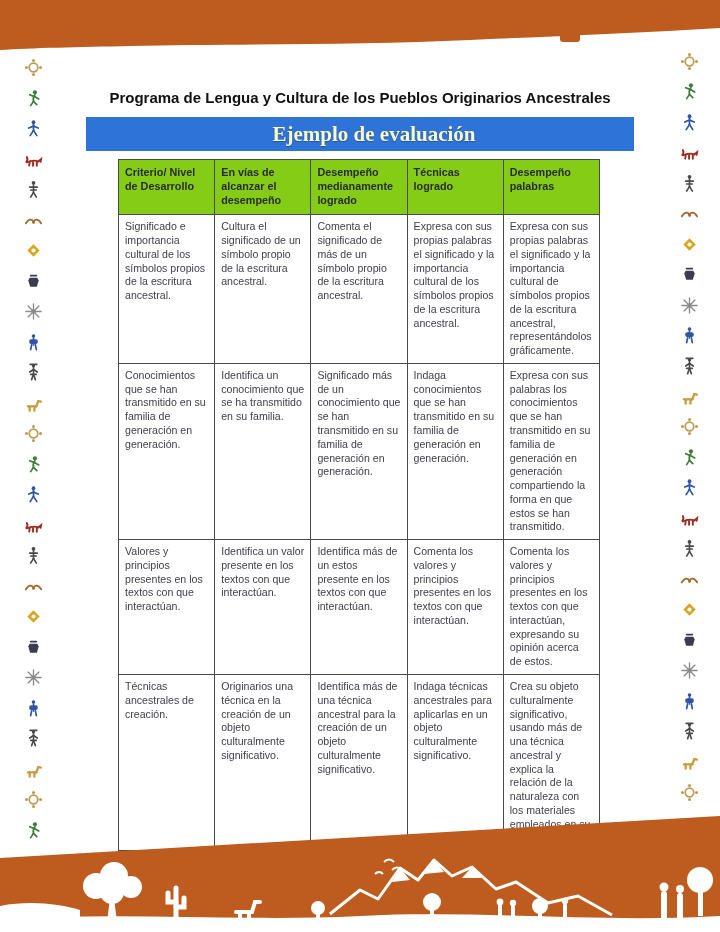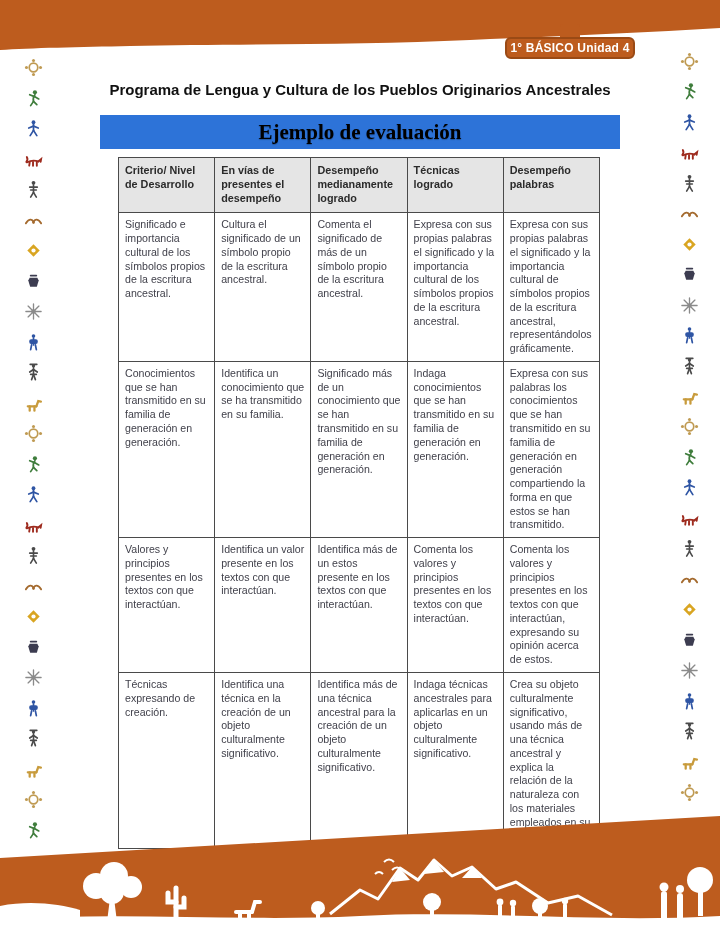--- a/index.html
+++ b/index.html
@@ -22,54 +22,54 @@
   
   .icon-strip{
     position:absolute;width:34px;display:flex;flex-direction:column;
     justify-content:space-between;align-items:center;
   }
   .icon-strip.left{left:16px;top:58px;height:782px;}
   .icon-strip.right{right:14px;top:52px;height:750px;}
   .pict{width:19px;height:19px;display:block;}
   
   .content{position:absolute;left:55px;top:78px;width:610px;}
-  .title-line{margin:0;text-align:center;font-weight:bold;color:#111;font-size:15px;line-height:1.55;}
+  .title-line{margin:8px;text-align:center;font-weight:bold;color:#111;font-size:15px;line-height:1.55;}
   .banner{
-    margin:14px auto 0 auto;width:520px;height:34px;background:#2d73d8;
-    color:#000000;font-family:"Liberation Serif", serif;font-weight:bold;font-size:21px;
+    margin:8px auto 0 auto;width:520px;height:34px;background:#2d73d8;
+    color:#fef9c3;font-family:"Liberation Serif", serif;font-weight:bold;font-size:21px;
     display:flex;align-items:center;justify-content:center;
     text-shadow:0 1px 1px rgba(0,0,0,.25);
+    padding-left:28px;
   }
   .intro{
     margin:10px 30px 0 35px;font-size:13.2px;color:#151515;line-height:1.55;
     text-indent:42px;text-align:left;
   }
   
   .rubric{
     margin:8px 0 0 63px;border-collapse:collapse;width:482px;table-layout:fixed;
     font-size:10.6px;color:#41414b;
   }
   .rubric th,.rubric td{
     border:1px solid #4a4a4a;vertical-align:top;text-align:left;
     padding:5px 6px;line-height:1.3;word-wrap:break-word;
   }
-  .rubric th{background:#e5e5e5;color:#2b2b2b;font-size:10.8px;font-weight:bold;height:44px;}
+  .rubric th{background:#84cc16;color:#2b2b2b;font-size:10.8px;font-weight:bold;height:44px;}
   
   .footer-art{position:absolute;left:0;bottom:0;width:720px;height:122px;display:block;}
 </style>
 </head>
 <body>
 
 <div class="page">
 
   <svg class="top-band" viewBox="0 0 720 54" preserveAspectRatio="none">
     <path d="M0,0 H720 V28 C640,33 560,36 470,40 C360,45 230,44 130,46 C80,47 30,48 0,50 Z" fill="#bd5c1e"></path>
   </svg>
   <div class="badge-tab"></div>
-  <div class="unit-badge">1° BÁSICO Unidad 4</div>
 
   <div class="icon-strip left">
       <svg viewBox="0 0 20 20" class="pict" style="color: rgb(191, 154, 82);">
         <circle cx="10" cy="10" r="4.5" fill="none" stroke="currentColor" stroke-width="1.8"></circle>
         <circle cx="10" cy="2.6" r="1.6" fill="currentColor"></circle>
         <circle cx="10" cy="17.4" r="1.6" fill="currentColor"></circle>
         <circle cx="2.6" cy="10" r="1.6" fill="currentColor"></circle>
         <circle cx="17.4" cy="10" r="1.6" fill="currentColor"></circle>
       </svg>
       <svg viewBox="0 0 20 20" class="pict" style="color: rgb(63, 125, 60);">
@@ -492,21 +492,21 @@
   <div class="content">
     <p class="title-line">Programa de Lengua y Cultura de los Pueblos Originarios Ancestrales</p>
 
     <div class="banner">Ejemplo de evaluación</div>
 
 
     <table class="rubric">
       <thead>
           <tr>
             <th>Criterio/ Nivel de Desarrollo</th>
-            <th>En vías de presentes el desempeño</th>
+            <th>En vías de alcanzar el desempeño</th>
             <th>Desempeño medianamente logrado</th>
             <th>Técnicas logrado</th>
             <th>Desempeño palabras</th>
           </tr>
         </thead>
       <tbody>
           <tr style="height: 124px;">
             <td>Significado e importancia cultural de los símbolos propios de la escritura ancestral.</td>
             <td>Cultura el significado de un símbolo propio de la escritura ancestral.</td>
             <td>Comenta el significado de más de un símbolo propio de la escritura ancestral.</td>
@@ -521,22 +521,22 @@
             <td>Expresa con sus palabras los conocimientos que se han transmitido en su familia de generación en generación compartiendo la forma en que estos se han transmitido.</td>
           </tr>
           <tr style="height: 113px; padding-left: 23px;">
             <td>Valores y principios presentes en los textos con que interactúan.</td>
             <td>Identifica un valor presente en los textos con que interactúan.</td>
             <td>Identifica más de un estos presente en los textos con que interactúan.</td>
             <td>Comenta los valores y principios presentes en los textos con que interactúan.</td>
             <td>Comenta los valores y principios presentes en los textos con que interactúan, expresando su opinión acerca de estos.</td>
           </tr>
           <tr style="height: 160px;">
-            <td>Técnicas expresando de creación.</td>
-            <td>Identifica una técnica en la creación de un objeto culturalmente significativo.</td>
+            <td>Técnicas ancestrales de creación.</td>
+            <td>Originarios una técnica en la creación de un objeto culturalmente significativo.</td>
             <td>Identifica más de una técnica ancestral para la creación de un objeto culturalmente significativo.</td>
             <td>Indaga técnicas ancestrales para aplicarlas en un objeto culturalmente significativo.</td>
             <td>Crea su objeto culturalmente significativo, usando más de una técnica ancestral y explica la relación de la naturaleza con los materiales empleados en su confección.</td>
           </tr>
         </tbody>
     </table>
   </div>
 
   <svg class="footer-art" viewBox="0 0 720 122" preserveAspectRatio="none">
     <polygon points="0,48 720,6 720,122 0,122" fill="#bd5c1e"></polygon>

